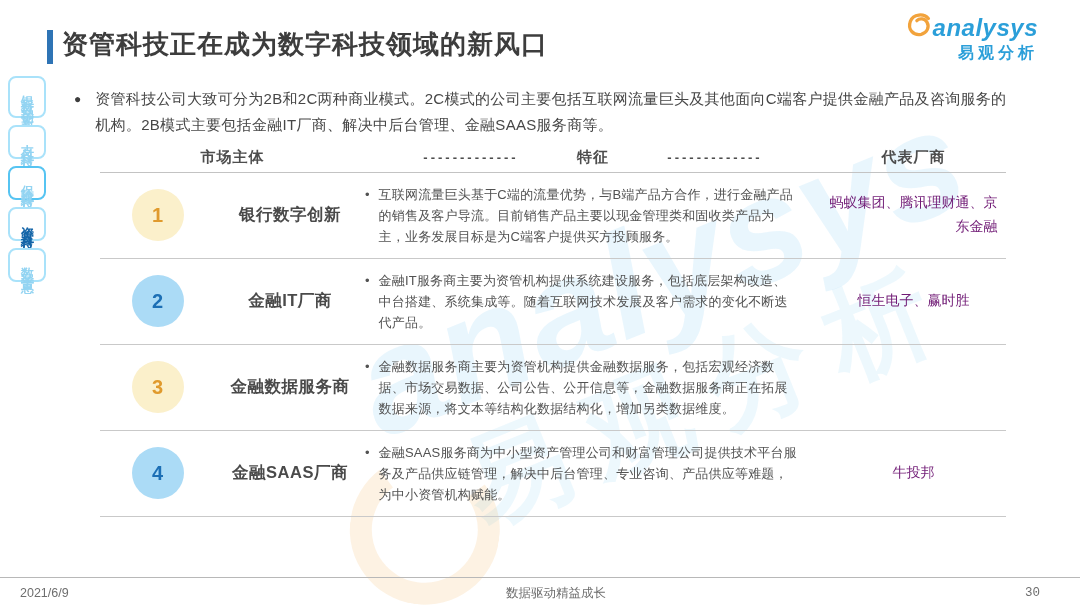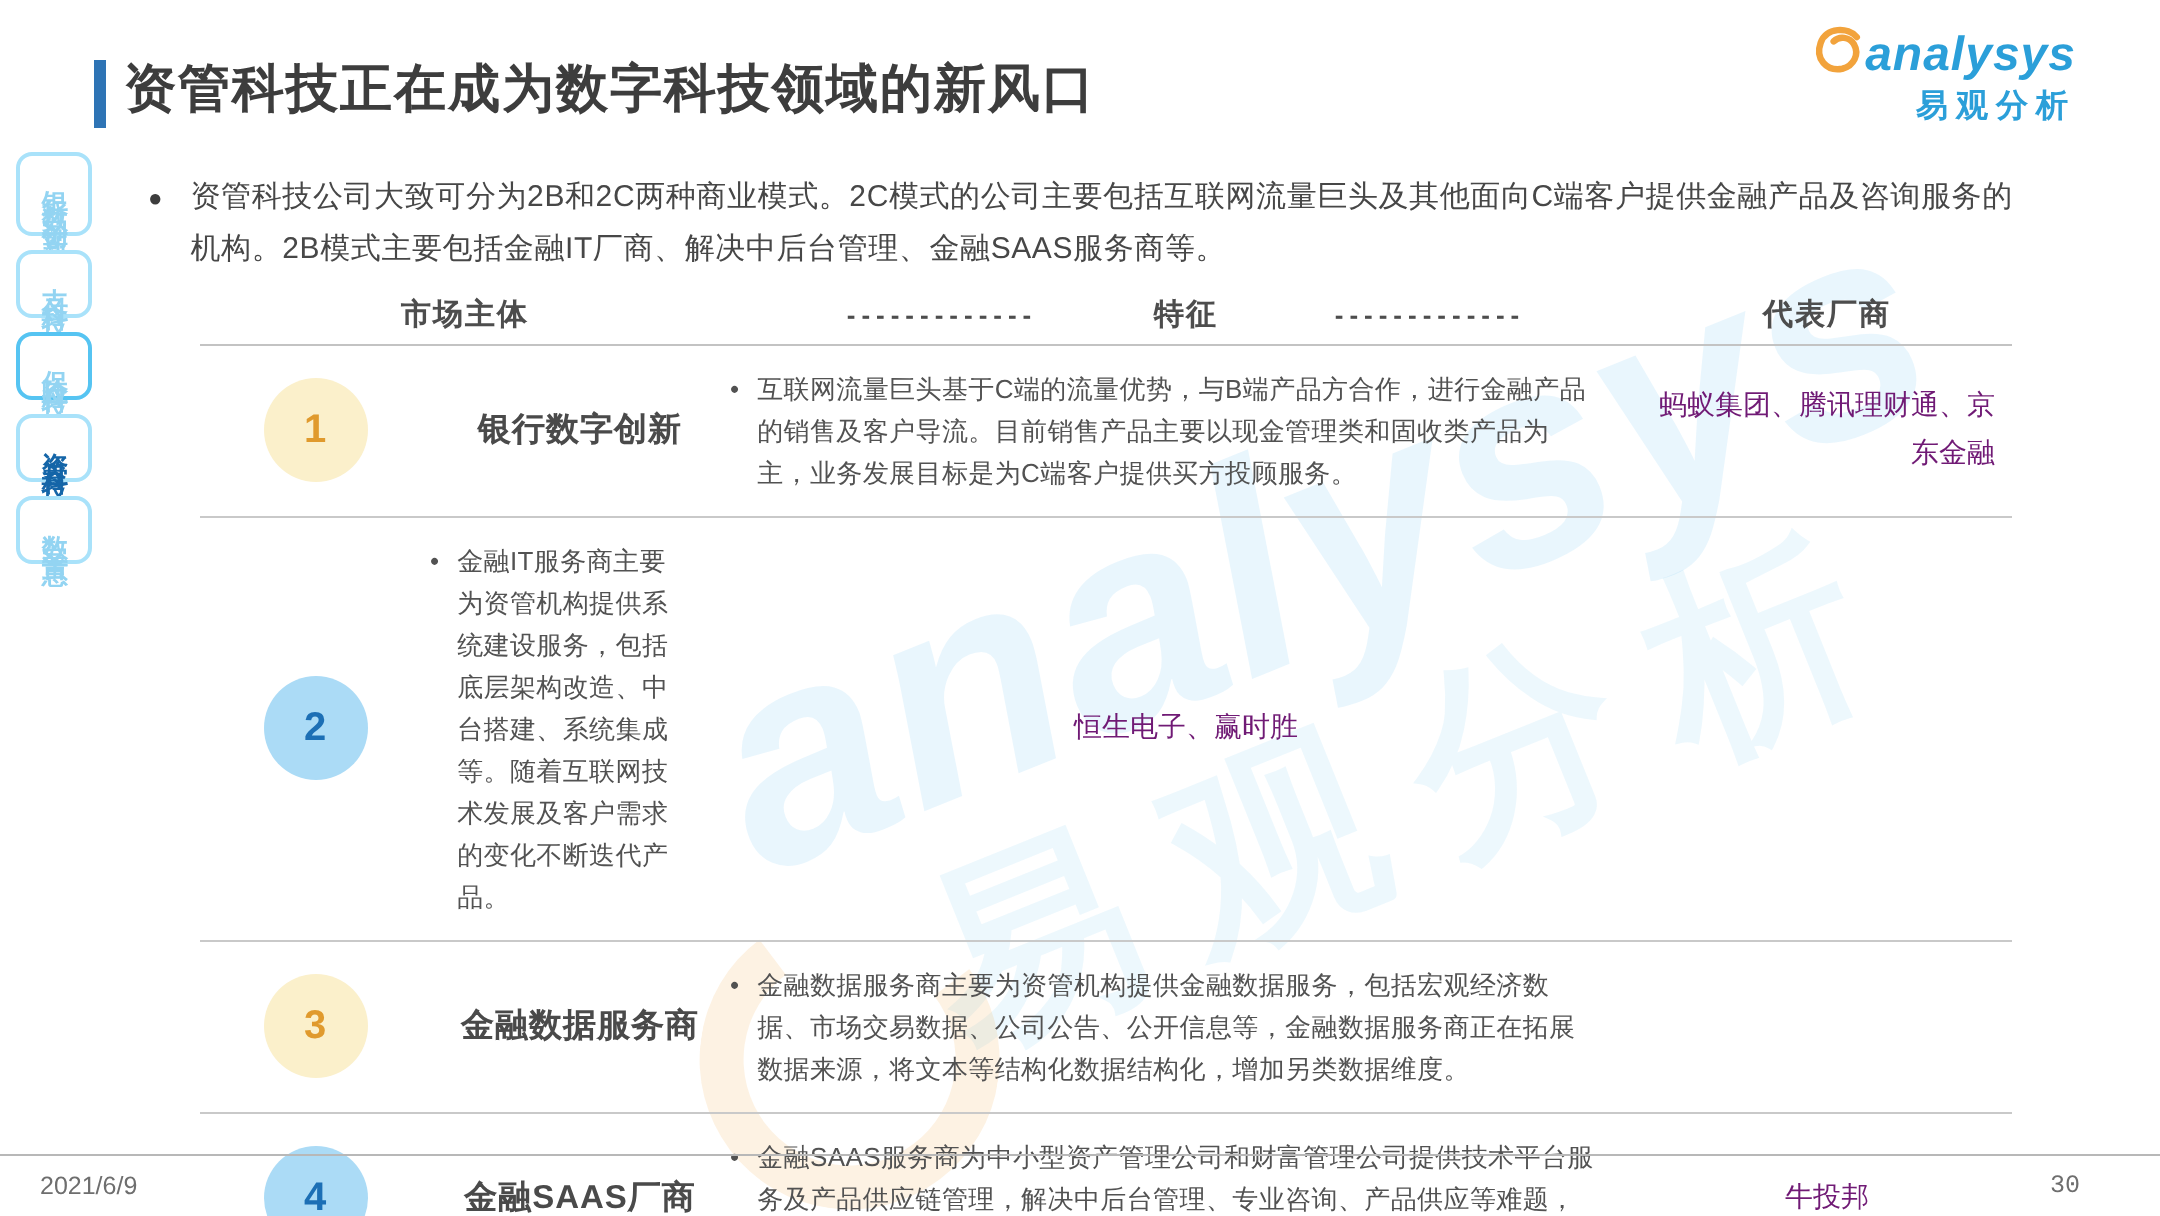--- a/index.html
+++ b/index.html
@@ -149,20 +149,21 @@
         </div>
         <div class="cell-vendor">
           <span>蚂蚁集团、腾讯理财通、京东金融</span>
         </div>
       </div>
 
       <div class="trow">
         <div class="cell-num">
           <div class="num-circle blue">2</div>
         </div>
+        <div class="cell-name">金融IT厂商</div>
         <div class="cell-desc">
           <span class="desc-bullet">•</span>
           <span class="desc-text">金融IT服务商主要为资管机构提供系统建设服务，包括底层架构改造、中台搭建、系统集成等。随着互联网技术发展及客户需求的变化不断迭代产品。</span>
         </div>
         <div class="cell-vendor">
           <span>恒生电子、赢时胜</span>
         </div>
       </div>
 
       <div class="trow">
@@ -188,16 +189,17 @@
         <div class="cell-vendor">
           <span>牛投邦</span>
         </div>
       </div>
 
     </div>
   </main>
 
   <footer class="footer">
     <span class="footer-date">2021/6/9</span>
+    <span class="footer-slogan">数据驱动精益成长</span>
     <span class="footer-page">30</span>
   </footer>
 
 </div>
 
 </body></html>

